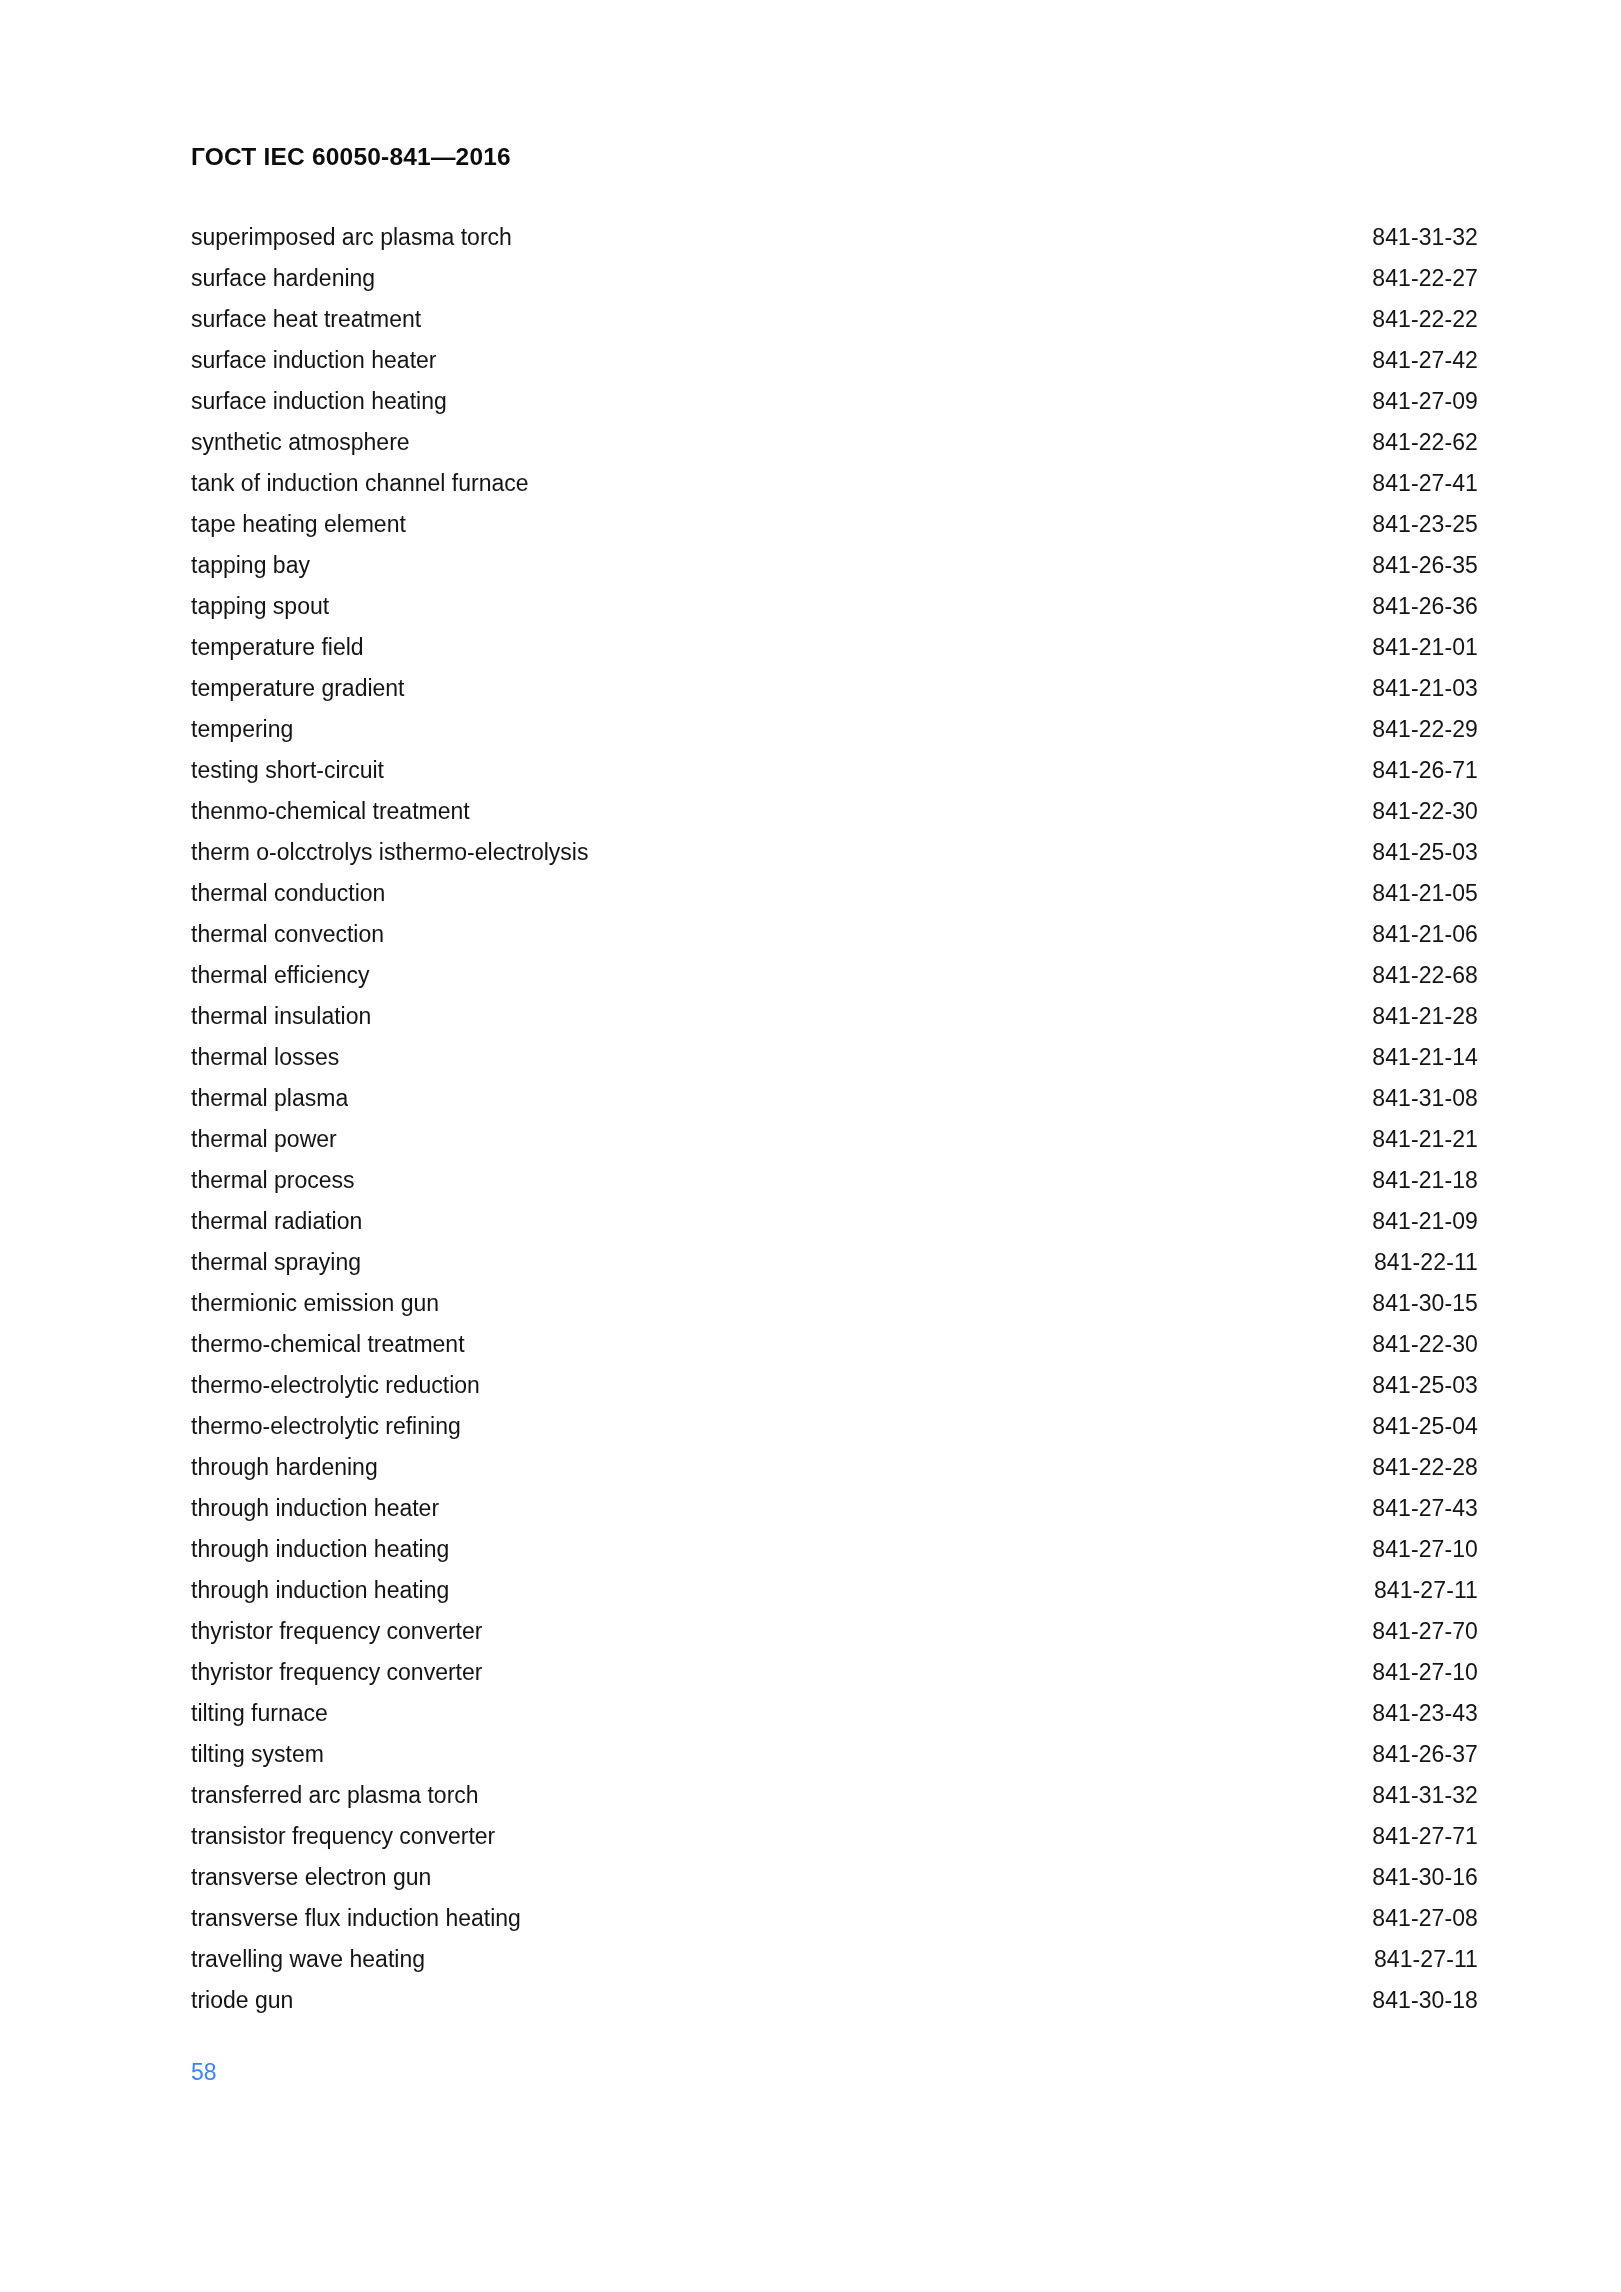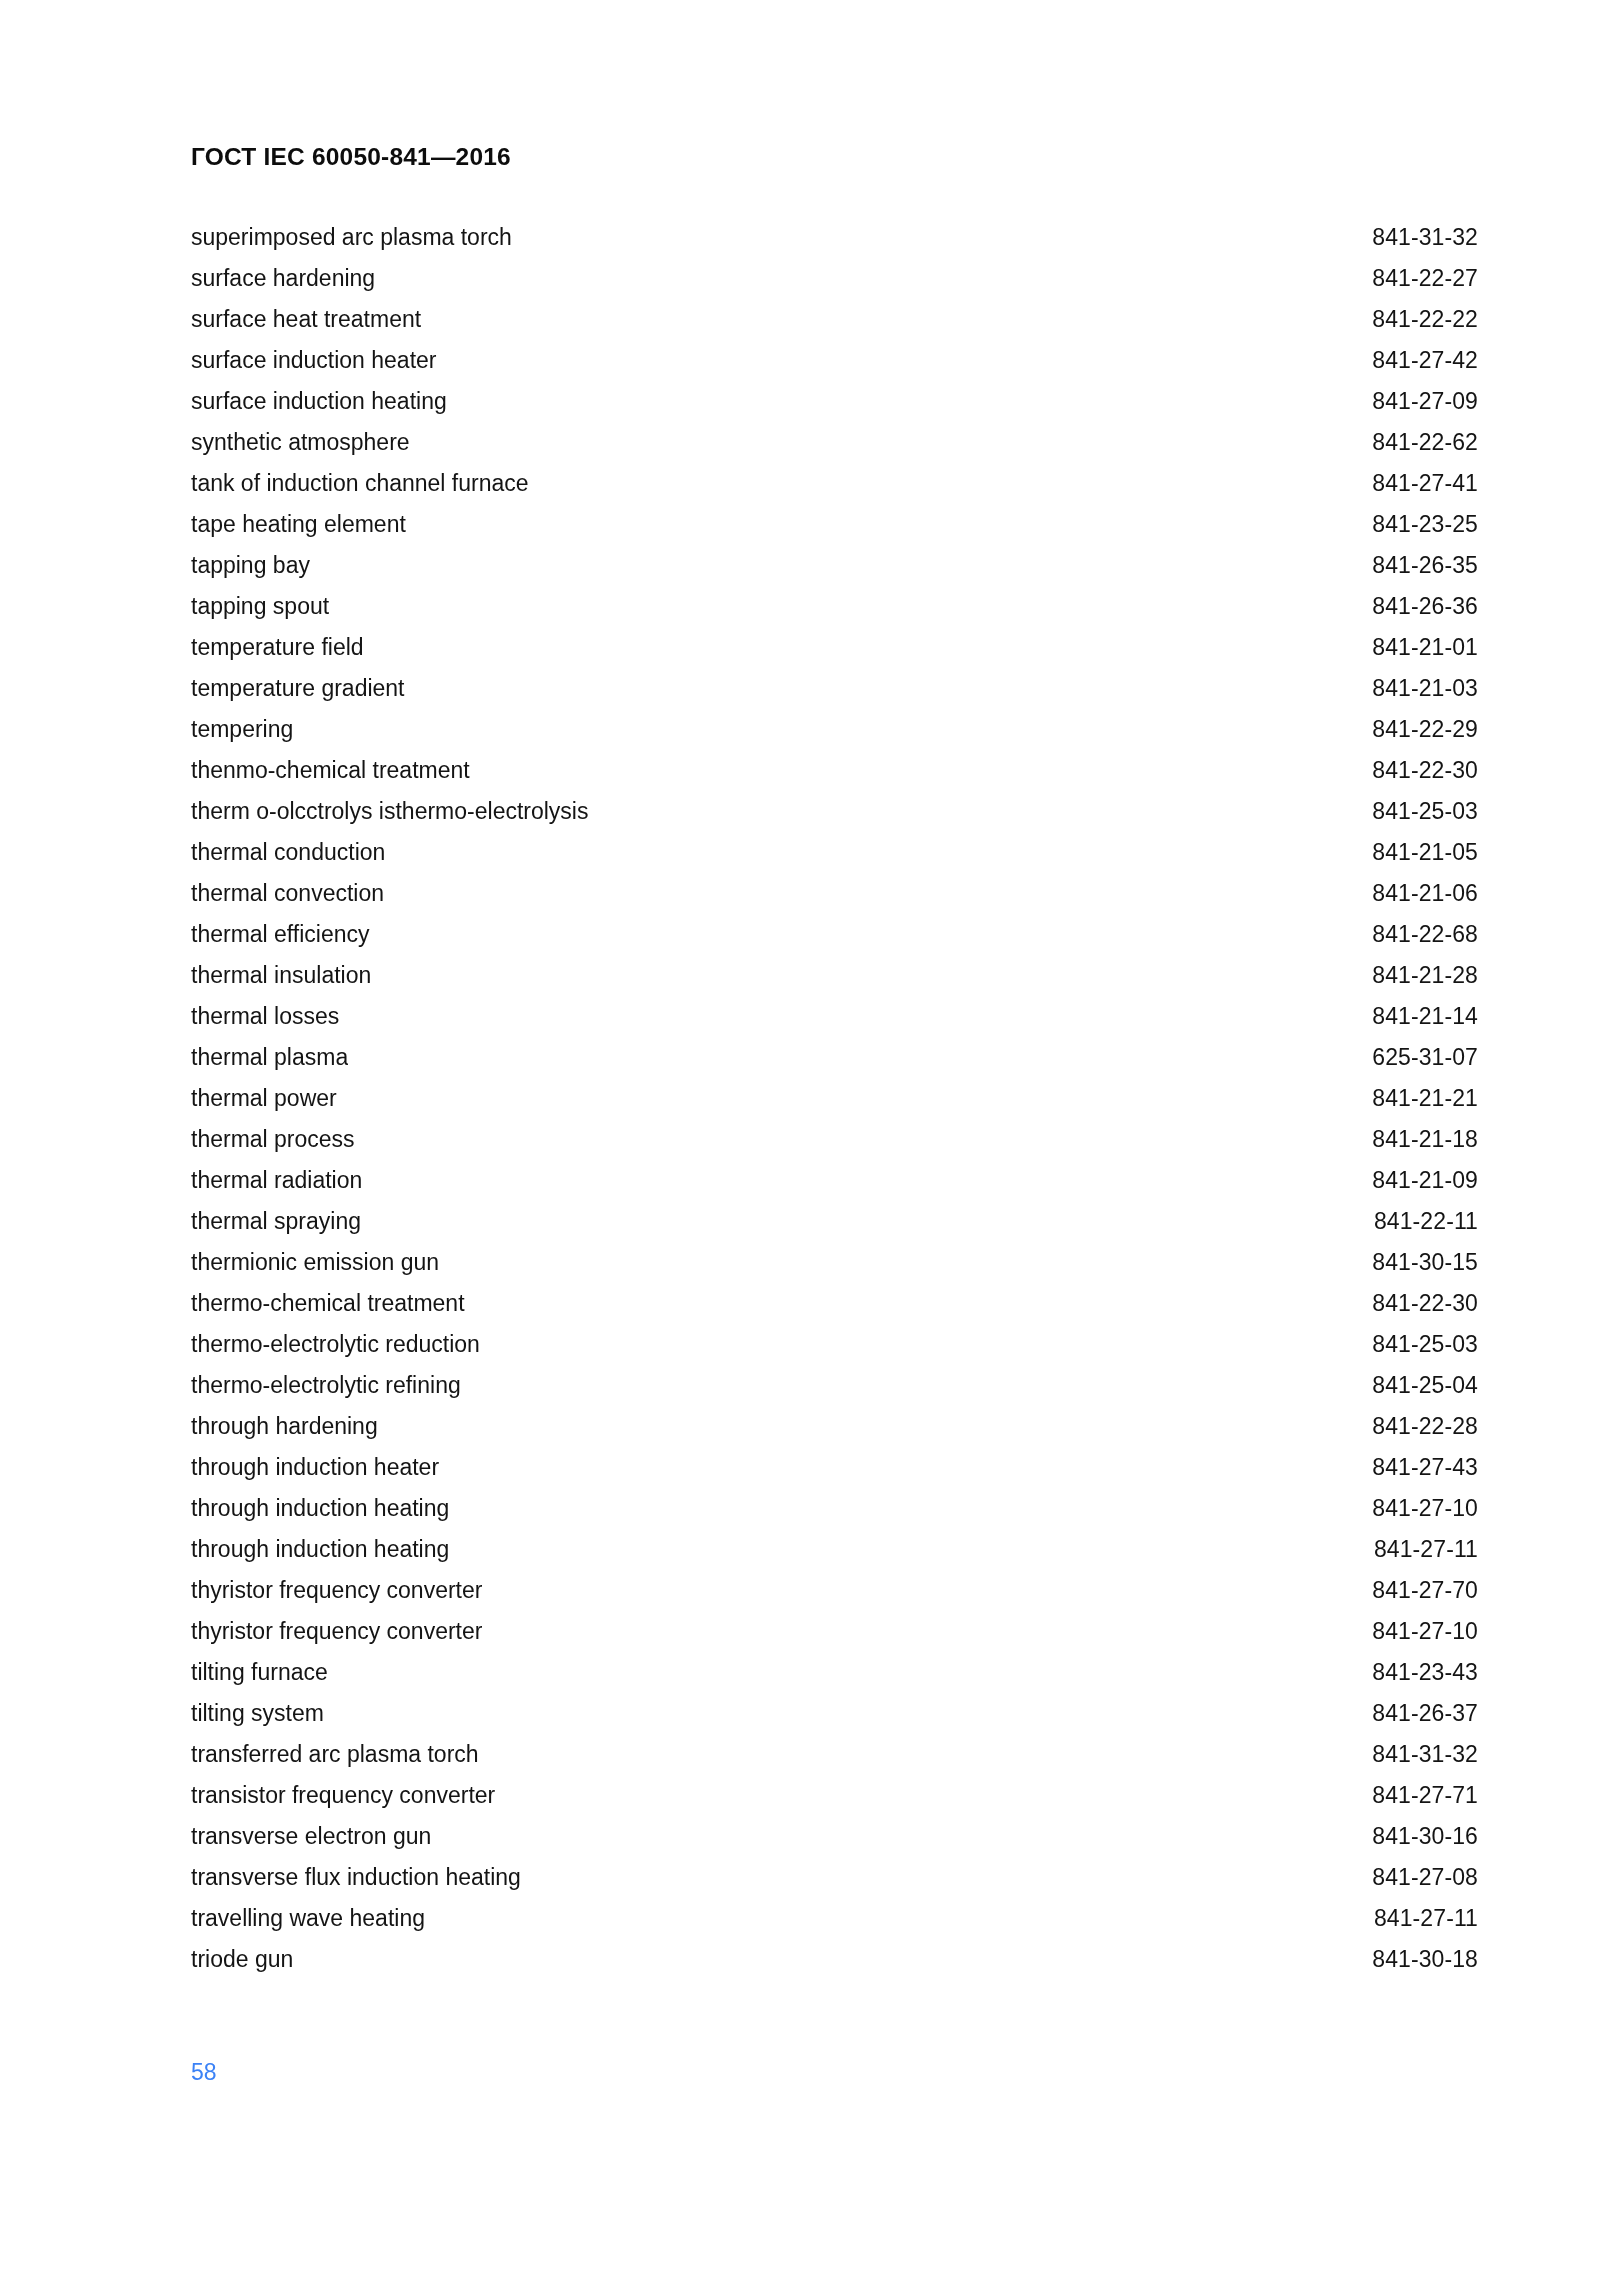--- a/index.html
+++ b/index.html
@@ -122,20 +122,24 @@
       </div>
       <div class="index-row">
         <span class="term">temperature gradient</span>
         <span class="code">841-21-03</span>
       </div>
       <div class="index-row">
         <span class="term">tempering</span>
         <span class="code">841-22-29</span>
       </div>
       <div class="index-row">
+        <span class="term">testing short-circuit</span>
+        <span class="code">841-26-71</span>
+      </div>
+      <div class="index-row">
         <span class="term">thenmo-chemical treatment</span>
         <span class="code">841-22-30</span>
       </div>
       <div class="index-row">
         <span class="term">therm o-olcctrolys isthermo-electrolysis</span>
         <span class="code">841-25-03</span>
       </div>
       <div class="index-row">
         <span class="term">thermal conduction</span>
         <span class="code">841-21-05</span>
@@ -151,21 +155,21 @@
       <div class="index-row">
         <span class="term">thermal insulation</span>
         <span class="code">841-21-28</span>
       </div>
       <div class="index-row">
         <span class="term">thermal losses</span>
         <span class="code">841-21-14</span>
       </div>
       <div class="index-row">
         <span class="term">thermal plasma</span>
-        <span class="code">625-31-07</span>
+        <span class="code">841-31-08</span>
       </div>
       <div class="index-row">
         <span class="term">thermal power</span>
         <span class="code">841-21-21</span>
       </div>
       <div class="index-row">
         <span class="term">thermal process</span>
         <span class="code">841-21-18</span>
       </div>
       <div class="index-row">

